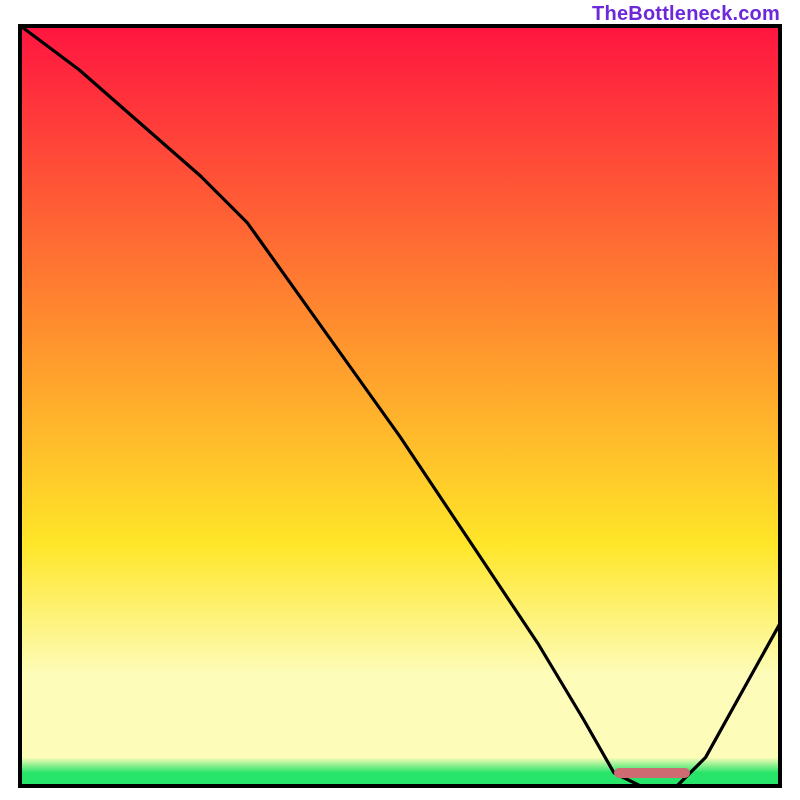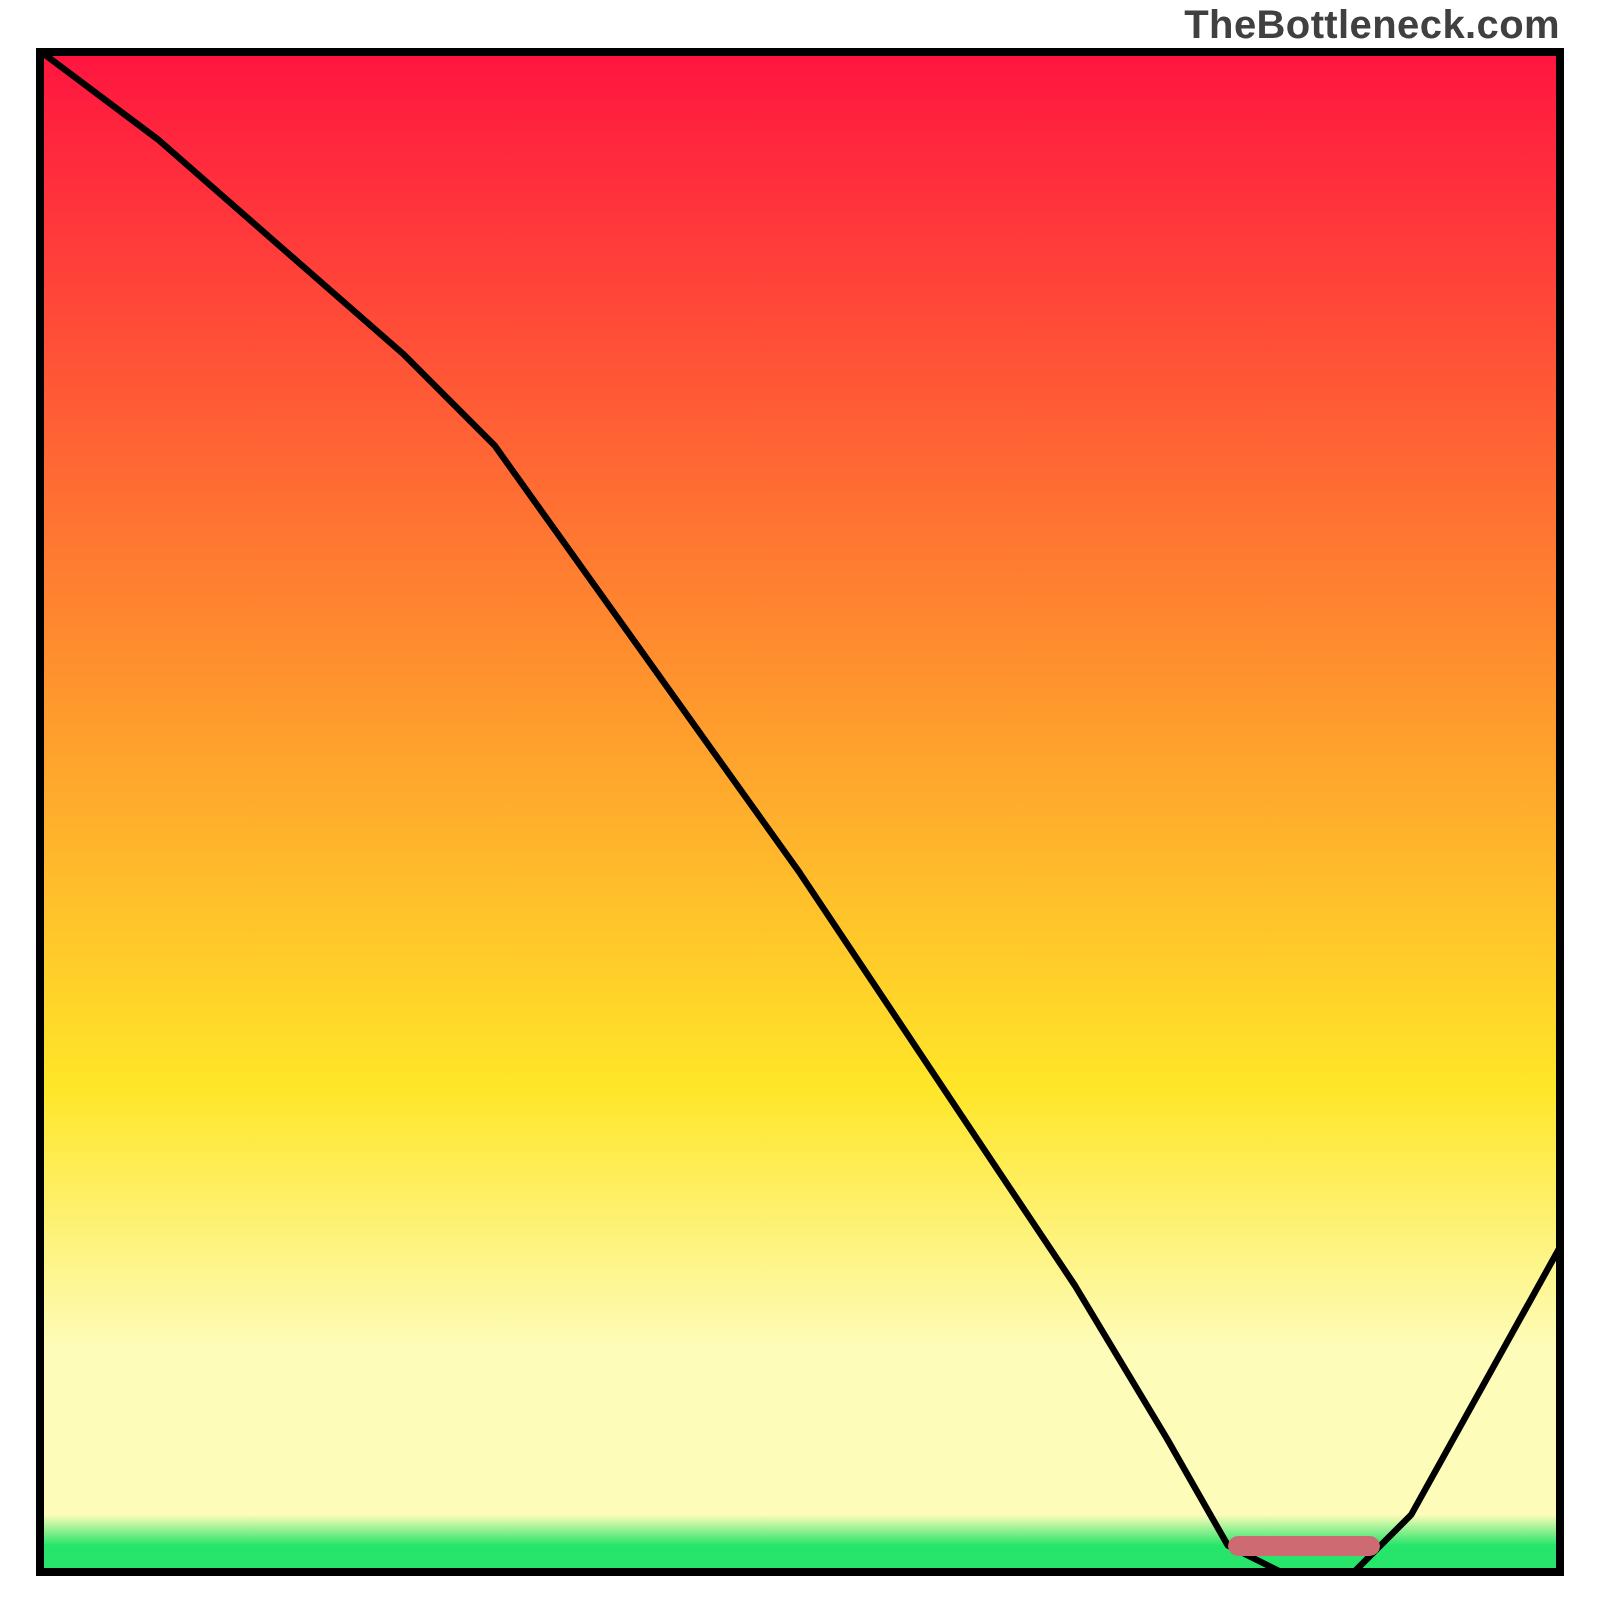--- a/index.html
+++ b/index.html
@@ -29,21 +29,21 @@
     border: 4px solid #000;
     box-sizing: border-box;
     pointer-events: none;
   }
   .watermark {
     position: absolute;
     top: 2px;
     right: 20px;
     font-size: 20px;
     font-weight: 600;
-    color: #404040;
+    color: #6d28d9;
     letter-spacing: 0.2px;
   }
   .optimal-marker {
     position: absolute;
     height: 10px;
     border-radius: 5px;
     background: #cd6a72;
   }
   svg.curve {
     position: absolute;

